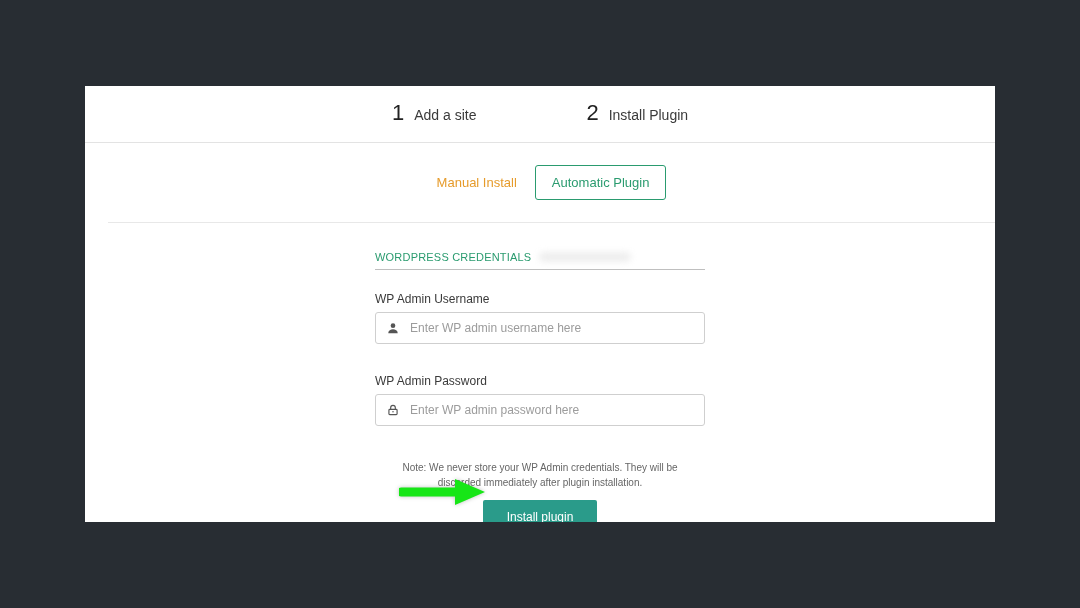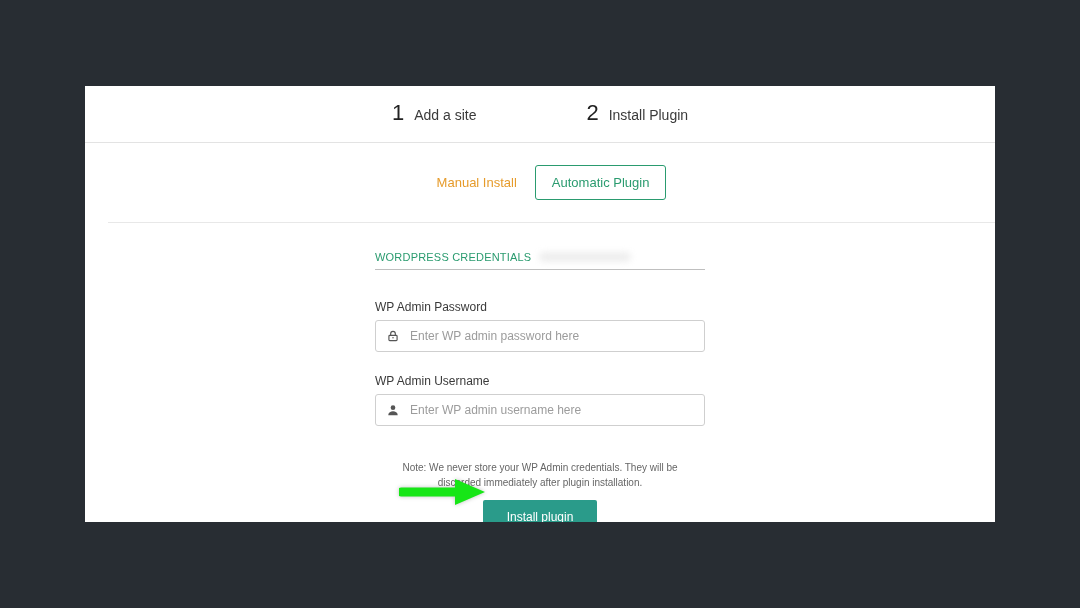--- a/index.html
+++ b/index.html
@@ -148,40 +148,40 @@
     <span class="tab-link">Manual Install</span>
     <button class="tab-btn-active">Automatic Plugin</button>
   </div>
 
   <div class="form-area">
     <div class="cred-row">
       <span class="cred-label">WORDPRESS CREDENTIALS</span>
       <span class="cred-url"></span>
     </div>
 
+    <div class="field">
+      <label class="field-label">WP Admin Username</label>
+      <div class="input-wrap">
+        <svg width="14" height="14" viewBox="0 0 24 24" fill="#555">
+          <circle cx="12" cy="8" r="4"></circle>
+          <path d="M4 20c0-4 4-6 8-6s8 2 8 6v1H4v-1z"></path>
+        </svg>
+        <input type="text" placeholder="Enter WP admin username here" style="">
+      </div>
+    </div>
+
     <div class="field" style="margin-top:30px">
       <label class="field-label">WP Admin Password</label>
       <div class="input-wrap">
         <svg width="14" height="14" viewBox="0 0 24 24" fill="none" stroke="#555" stroke-width="2">
           <rect x="5" y="11" width="14" height="9" rx="1.5" fill="none"></rect>
           <path d="M8 11V8a4 4 0 0 1 8 0v3" fill="none"></path>
           <circle cx="12" cy="15" r="1.3" fill="#555" stroke="none"></circle>
         </svg>
         <input type="password" placeholder="Enter WP admin password here" style="">
-      </div>
-    </div>
-
-    <div class="field">
-      <label class="field-label">WP Admin Username</label>
-      <div class="input-wrap">
-        <svg width="14" height="14" viewBox="0 0 24 24" fill="#555">
-          <circle cx="12" cy="8" r="4"></circle>
-          <path d="M4 20c0-4 4-6 8-6s8 2 8 6v1H4v-1z"></path>
-        </svg>
-        <input type="text" placeholder="Enter WP admin username here" style="">
       </div>
     </div>
   </div>
 
   <div class="note">Note: We never store your WP Admin credentials. They will be discarded immediately after plugin installation.</div>
 
   <button class="install-btn">Install plugin</button>
 
   <svg class="arrow" width="86" height="28" viewBox="0 0 86 28">
     <line x1="2" y1="14" x2="62" y2="14" stroke="#17e617" stroke-width="9" stroke-linecap="round"></line>

